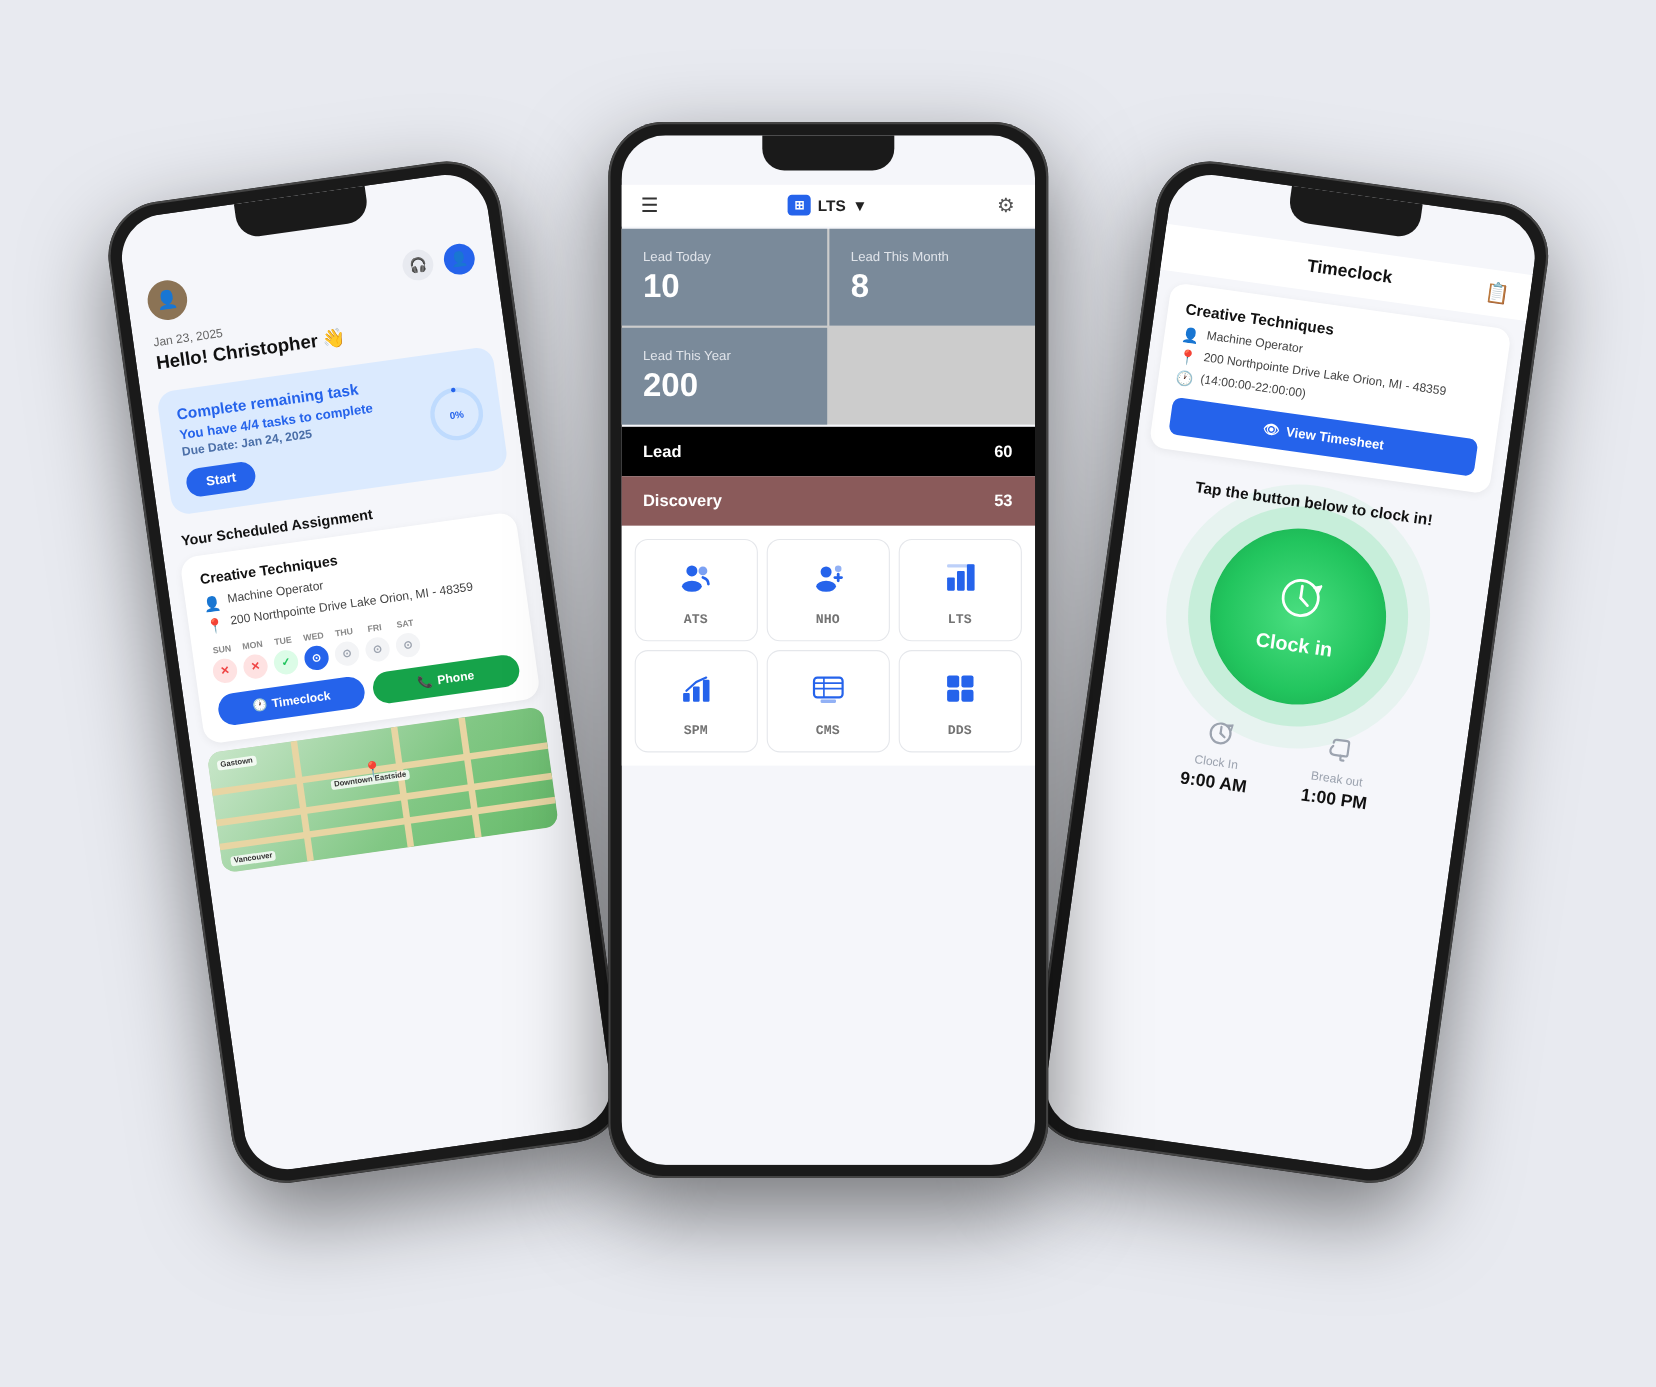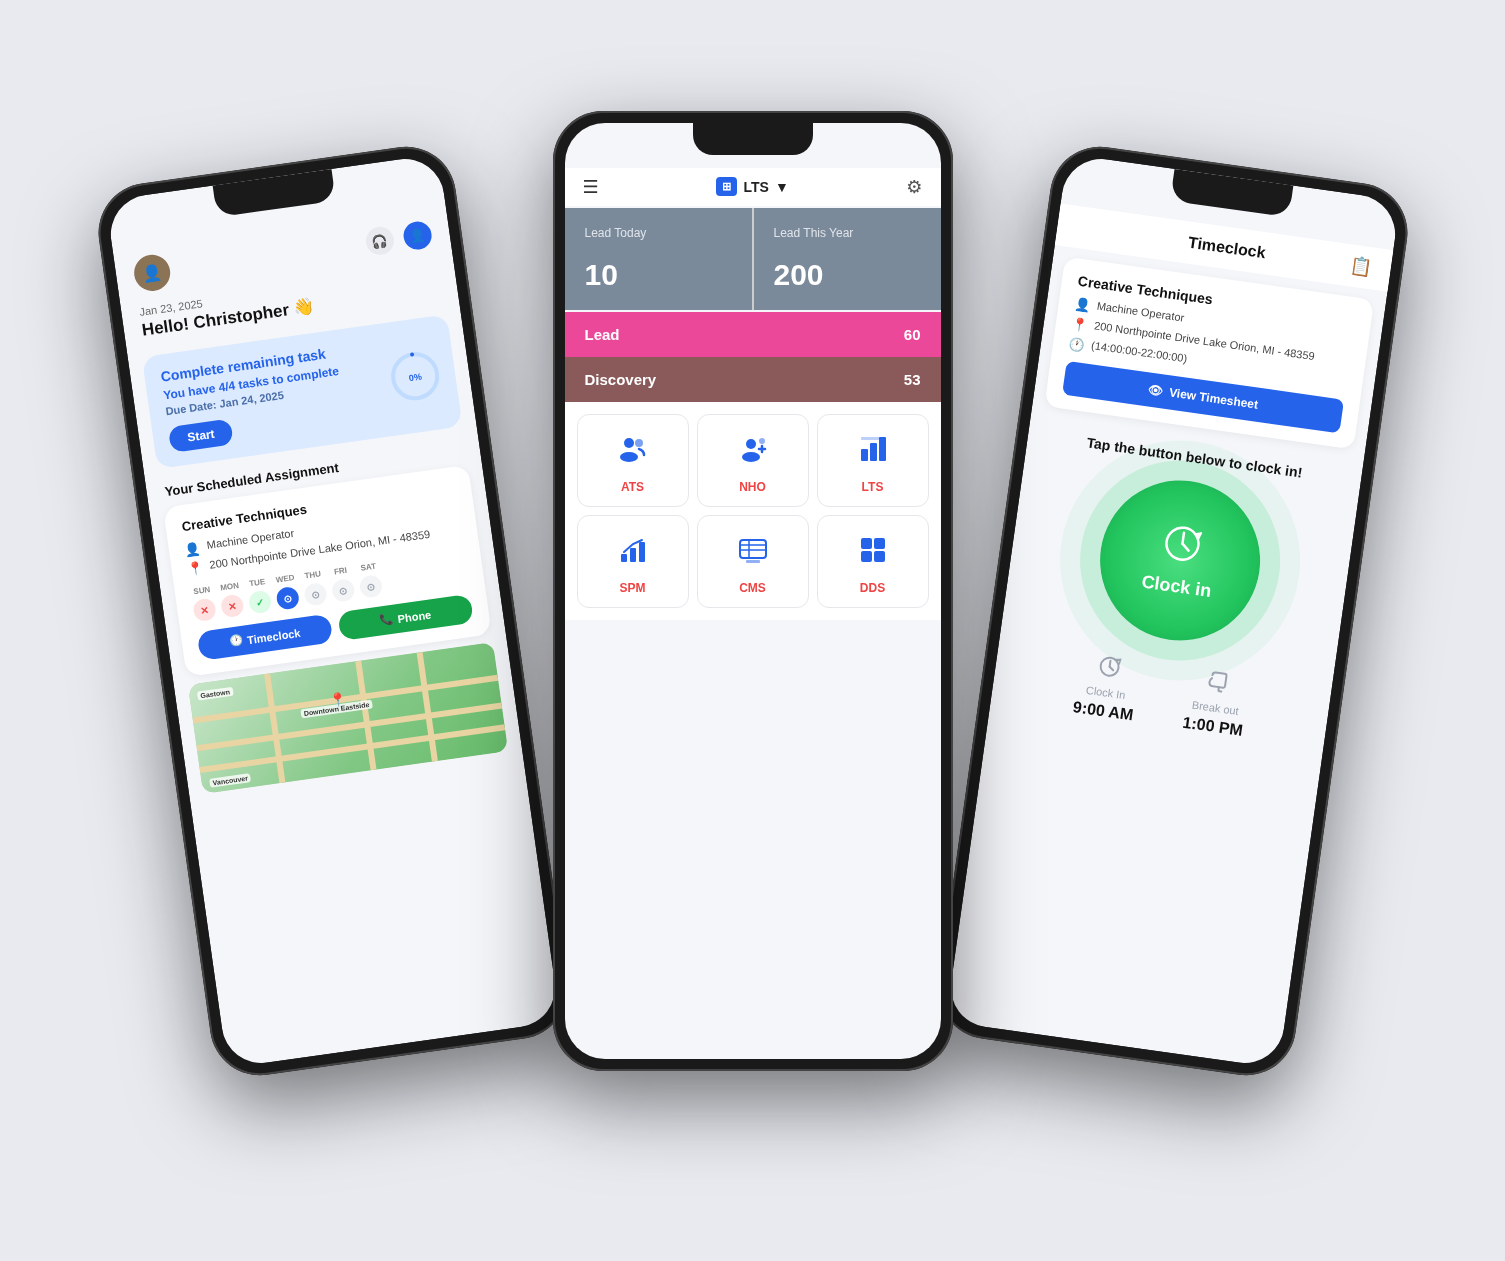--- a/index.html
+++ b/index.html
@@ -375,21 +375,21 @@
       background: #ccc;
       margin: 2px 0;
     }
 
     .stat-cell {
       background: #7a8a9a;
       padding: 18px 20px;
       display: flex;
       flex-direction: column;
       align-items: flex-start;
-      gap: 18px;
+      gap: 4px;
     }
 
     .stat-label {
       font-size: 12px;
       color: #e0e4ea;
     }
 
     .stat-value {
       font-size: 30px;
       font-weight: 700;
@@ -399,21 +399,21 @@
     .pipeline-row {
       display: flex;
       align-items: center;
       justify-content: space-between;
       padding: 14px 20px;
       font-size: 15px;
       font-weight: 600;
     }
 
     .pipeline-lead {
-      background: #ec4899;
+      background: #000000;
       color: #fff;
     }
 
     .pipeline-discovery {
       background: #8a5a5a;
       color: #fff;
     }
 
     .modules-grid {
       display: grid;
@@ -436,21 +436,22 @@
     }
 
     .module-icon {
       font-size: 28px;
       color: #2563eb;
     }
 
     .module-label {
       font-size: 12px;
       font-weight: 700;
-      color: #ef4444;
+      color: #737373;
+      font-family: Liberation Mono, monospace;
     }
 
     
     .right-screen {
       background: #f5f6fa;
       height: 100%;
       padding-top: 50px;
     }
 
     .right-header {
@@ -723,20 +724,24 @@
           </div>
           <span class="filter-icon">⚙</span>
         </div>
 
         <div class="stats-grid">
           <div class="stat-cell">
             <div class="stat-label">Lead Today</div>
             <div class="stat-value">10</div>
           </div>
           <div class="stat-cell">
+            <div class="stat-label">Lead This Month</div>
+            <div class="stat-value">8</div>
+          </div>
+          <div class="stat-cell">
             <div class="stat-label">Lead This Year</div>
             <div class="stat-value">200</div>
           </div>
         </div>
 
         <div class="pipeline-row pipeline-lead">
           <span>Lead</span>
           <span>60</span>
         </div>
         <div class="pipeline-row pipeline-discovery">

